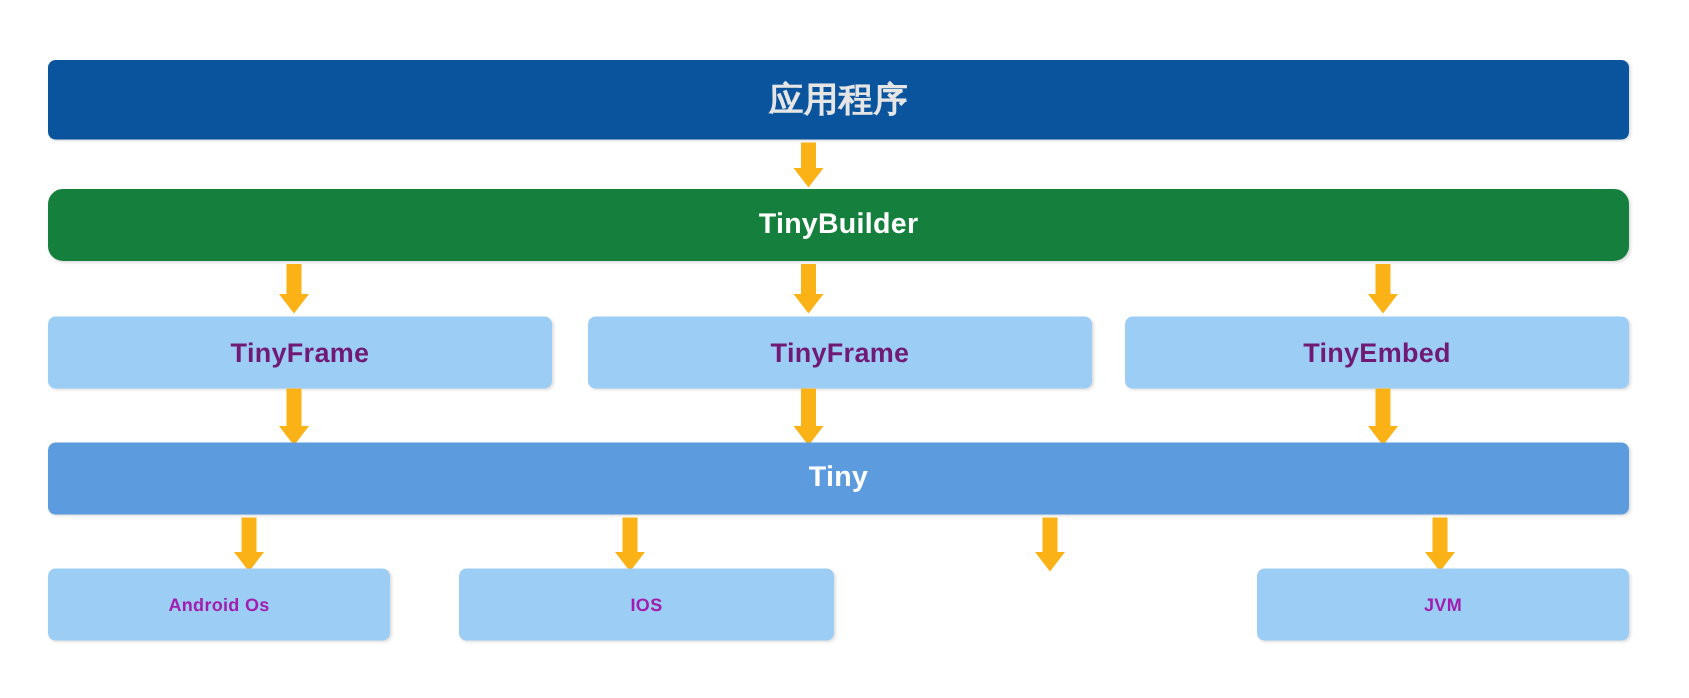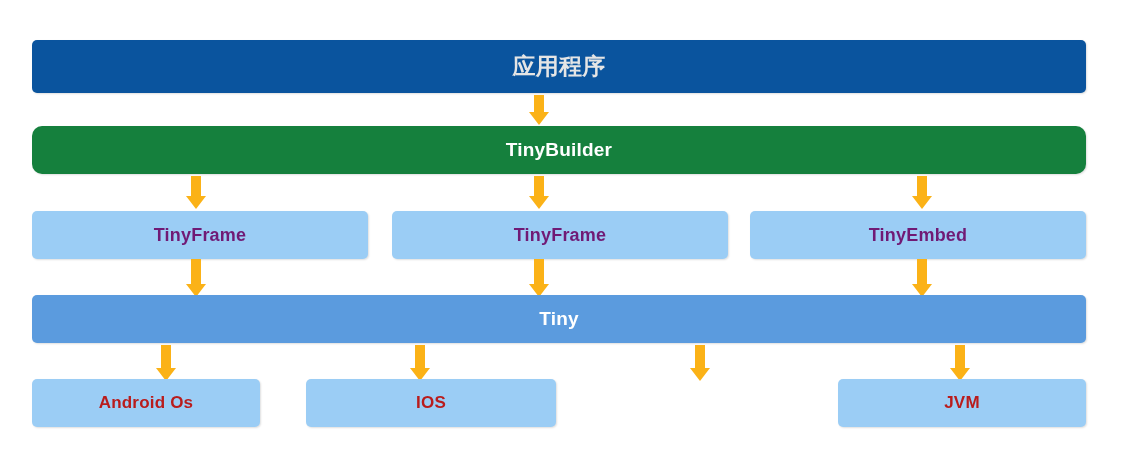--- a/index.html
+++ b/index.html
@@ -49,22 +49,22 @@
     font-size: 18px;
   }
   .node.level-core {
     background: #5B9BDE;
     color: #ffffff;
     font-size: 19px;
     text-align: right;
   }
   .node.level-platform {
     background: #9BCDF5;
-    color: #b91c1c;
-    font-size: 17px;
+    color: #a21caf;
+    font-size: 12px;
   }
 
   
   .arrow {
     position: absolute;
     pointer-events: none;
   }
   .arrow .shaft {
     position: absolute;
     left: 50%;

